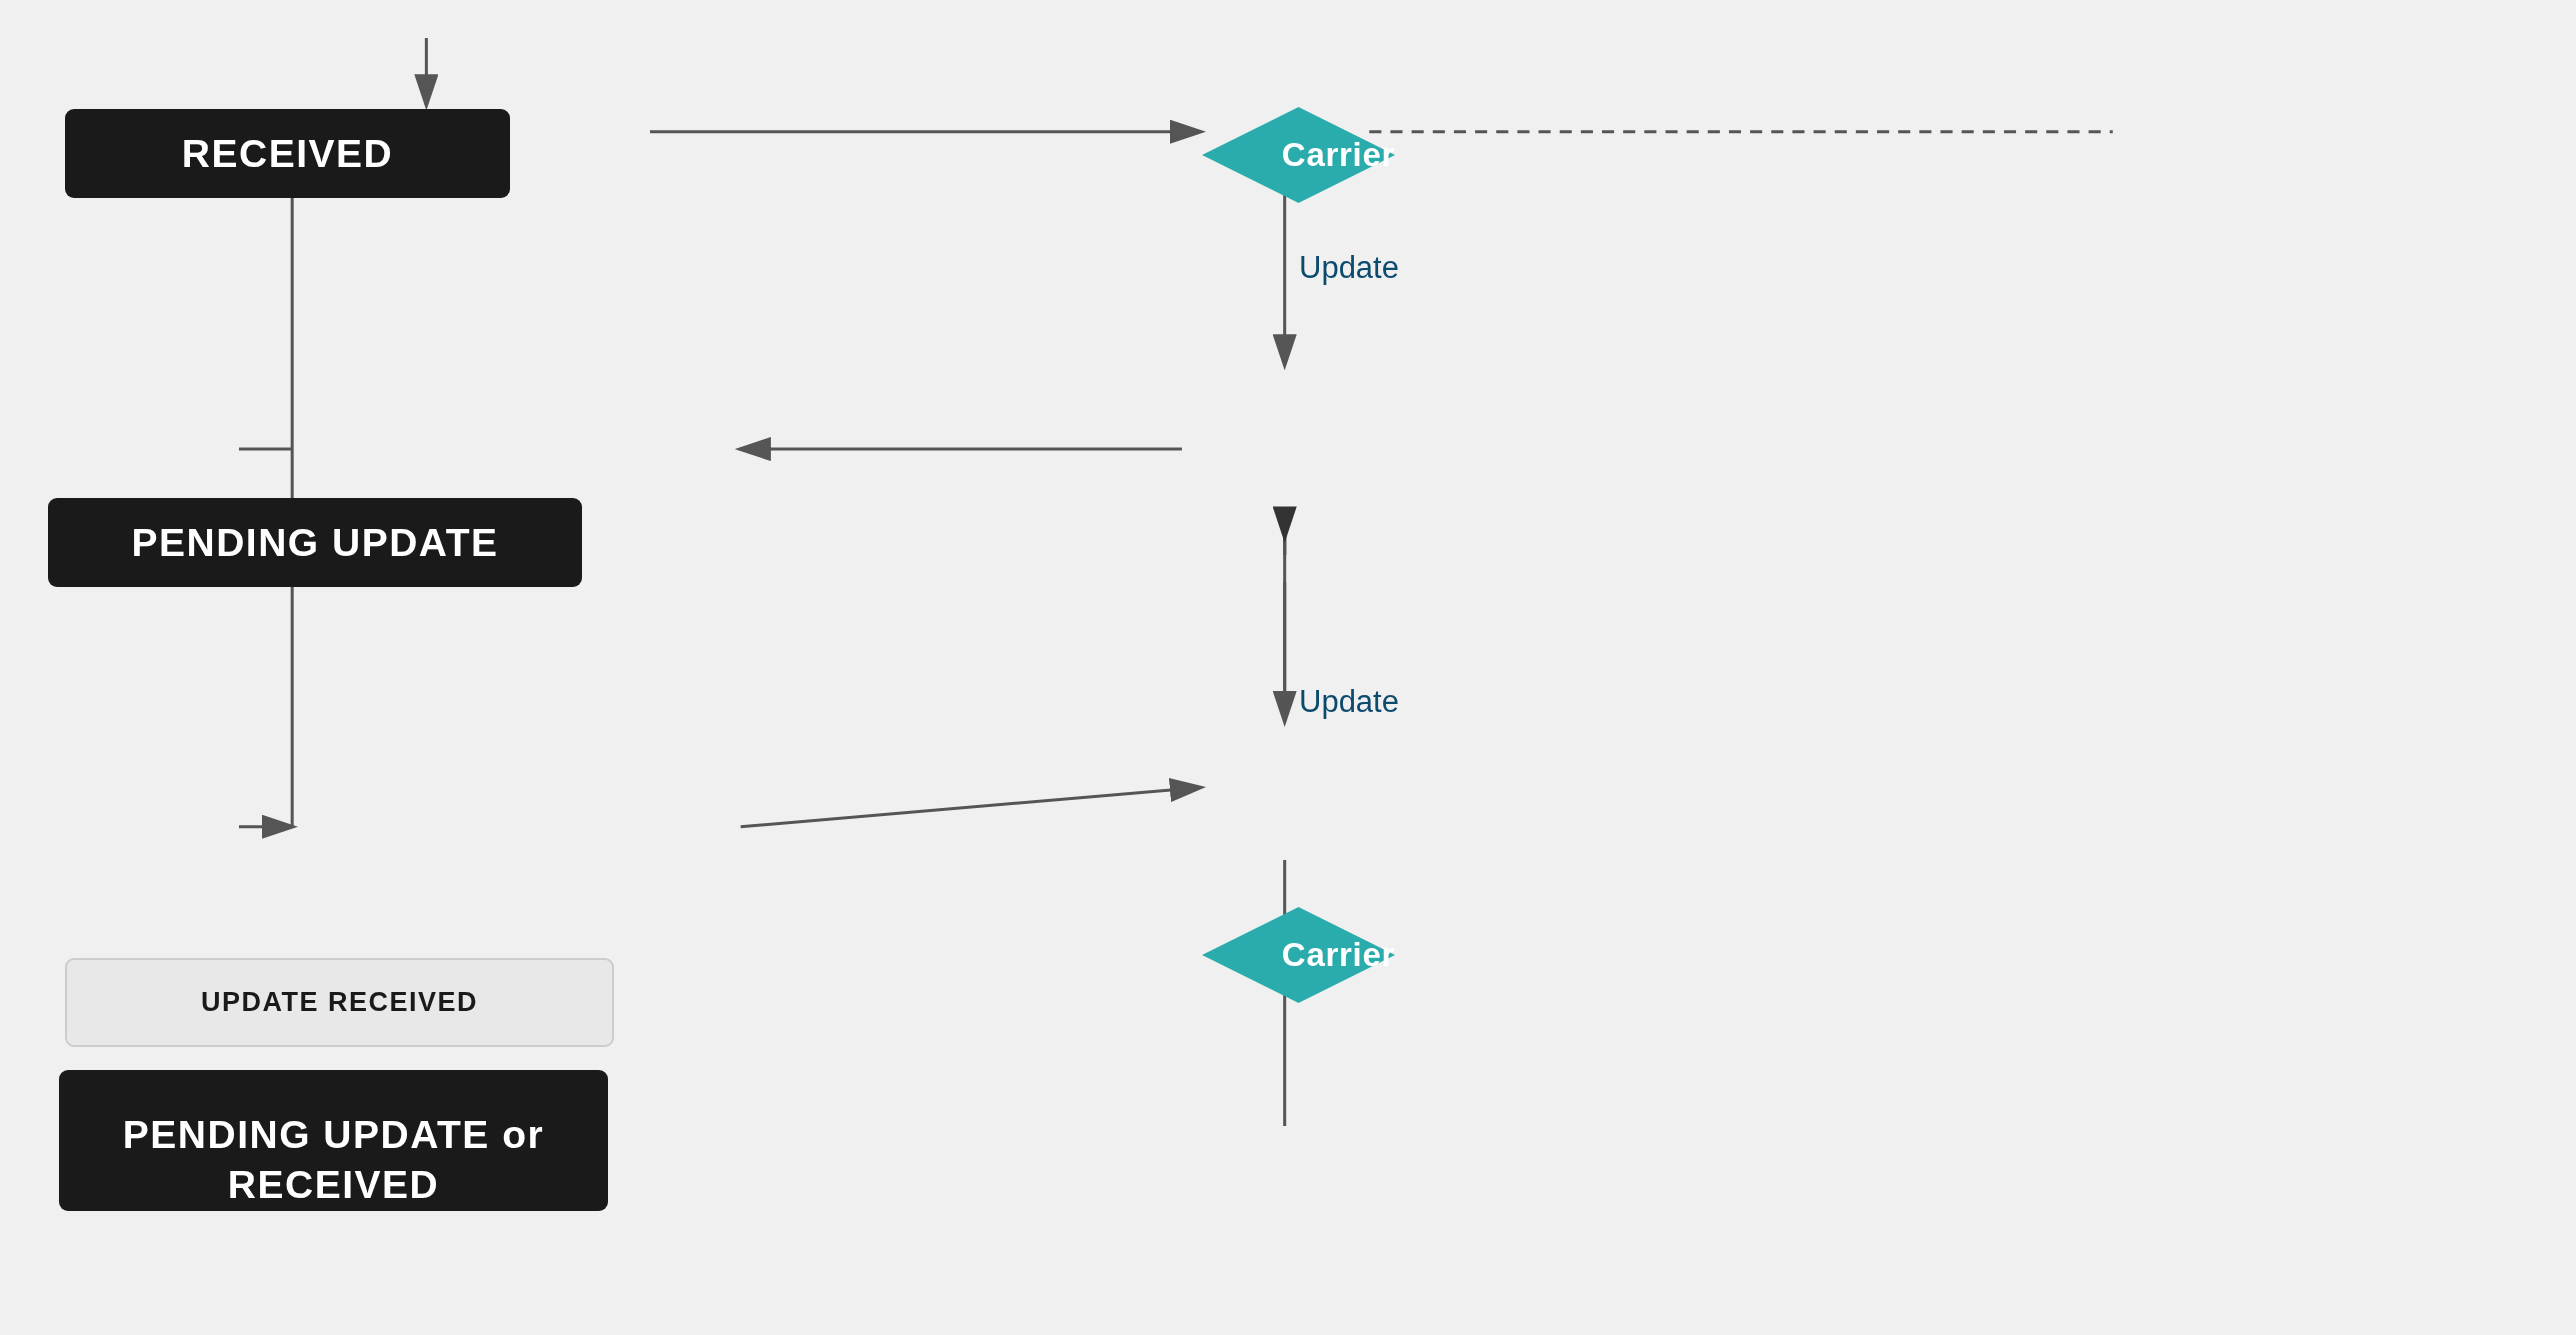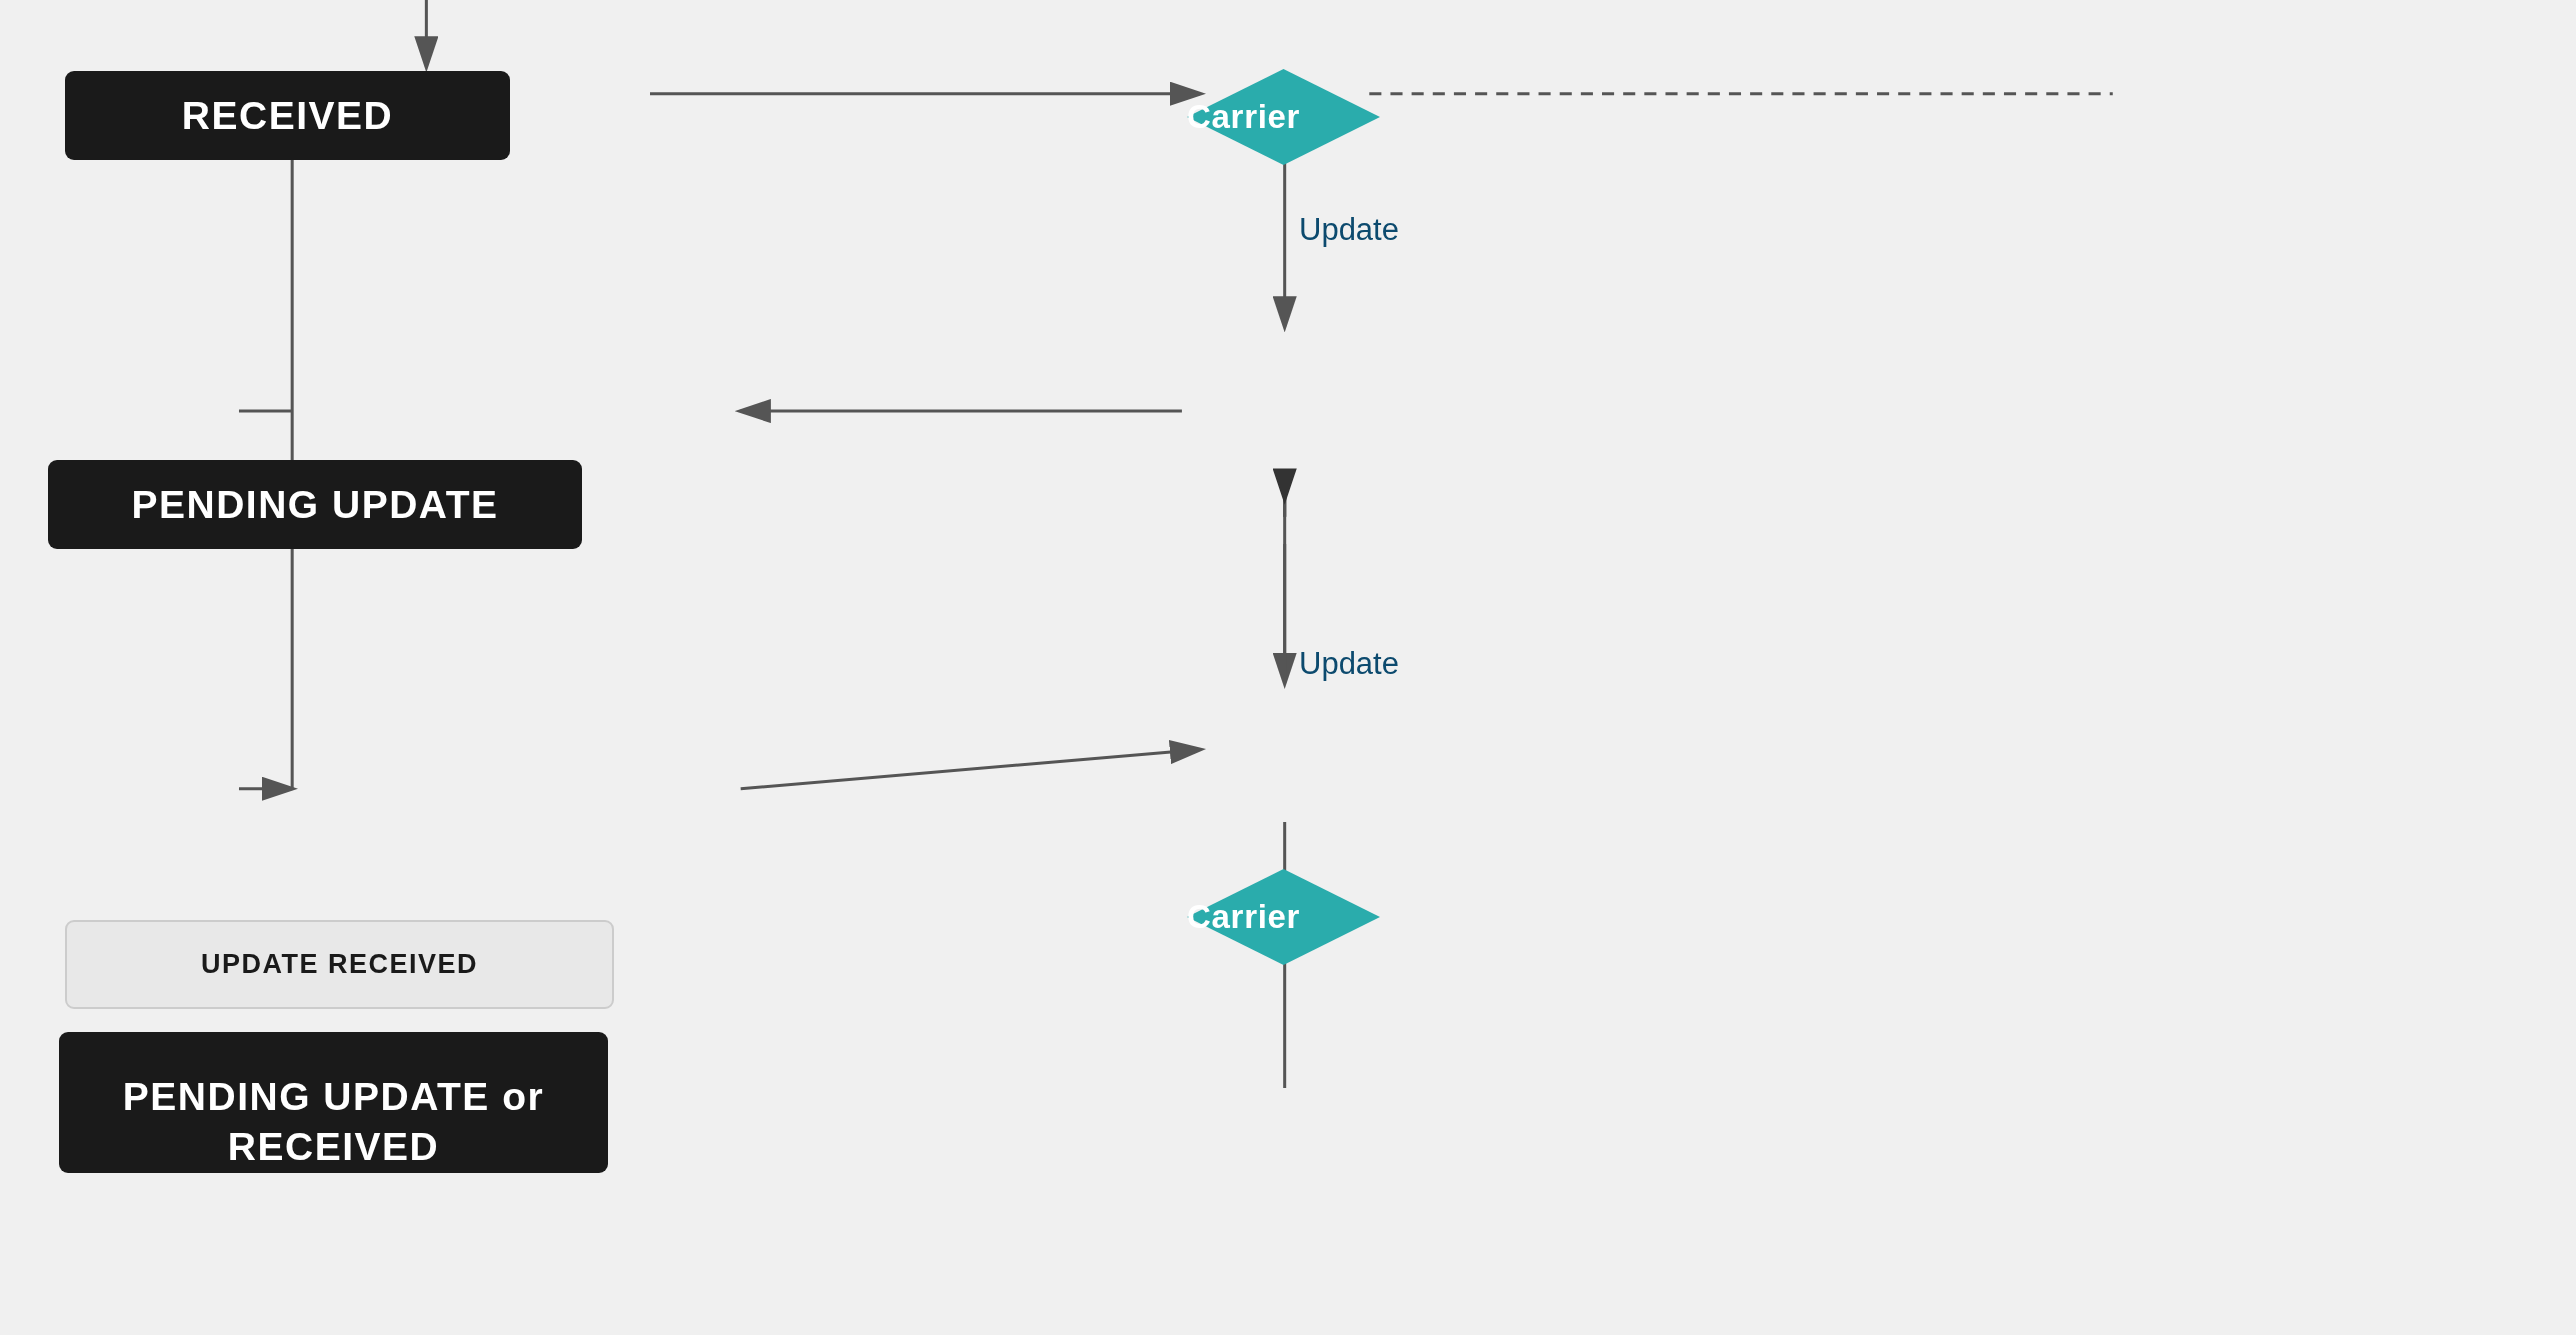--- a/index.html
+++ b/index.html
@@ -9,20 +9,21 @@
       width: 2576px;
       height: 1336px;
       overflow: hidden;
       position: relative;
     }
 
     .diagram-container {
       position: relative;
       width: 2576px;
       height: 1088px;
+      margin-top: 38px;
     }
 
     svg.lines {
       position: absolute;
       top: 0; left: 0;
       width: 100%;
       height: 100%;
       pointer-events: none;
     }
 
@@ -53,21 +54,21 @@
       letter-spacing: 1.5px;
       border-radius: 9px;
       border: 2.2px solid #cccccc;
     }
 
     
     .diamond-container {
       position: absolute;
       display: flex;
       align-items: center;
-      justify-content: flex-start;
+      justify-content: flex-end;
     }
 
     .diamond {
       width: 193px;
       height: 96px;
       background: #2aacac;
       clip-path: polygon(50% 0%, 100% 50%, 50% 100%, 0% 50%);
       display: flex;
       align-items: center;
       justify-content: center;

